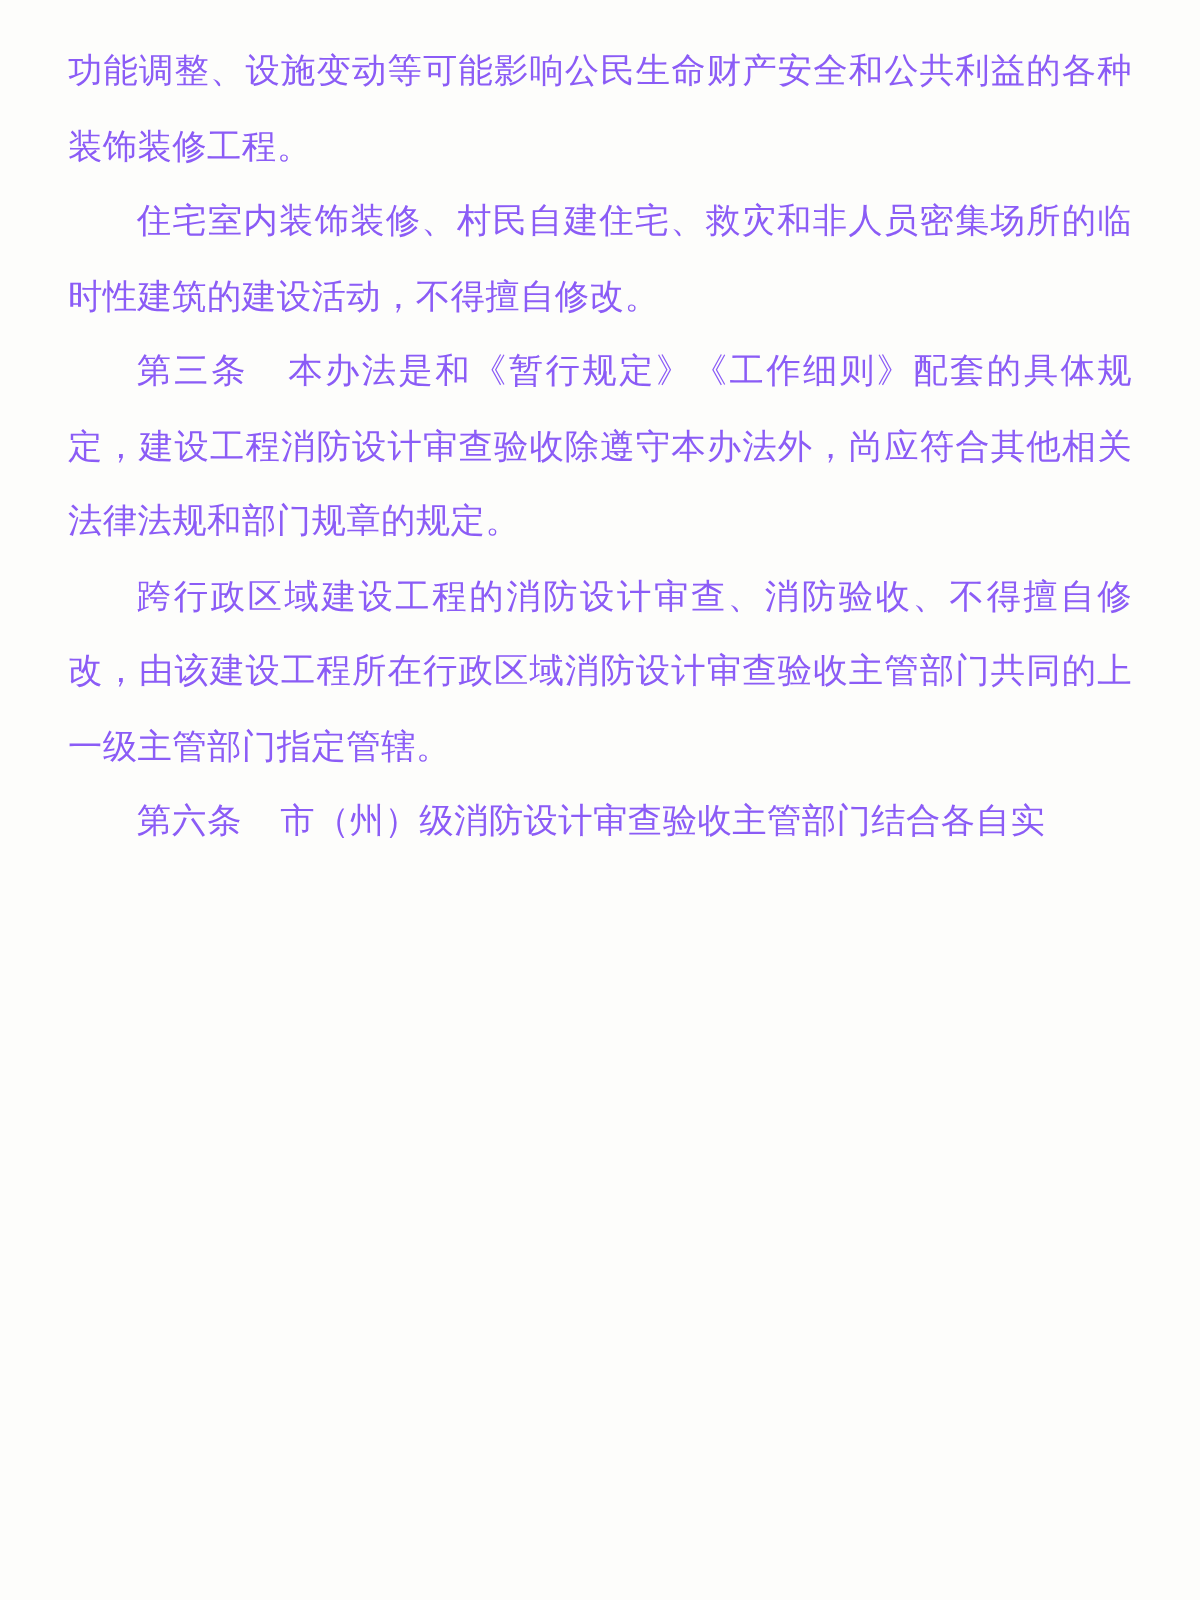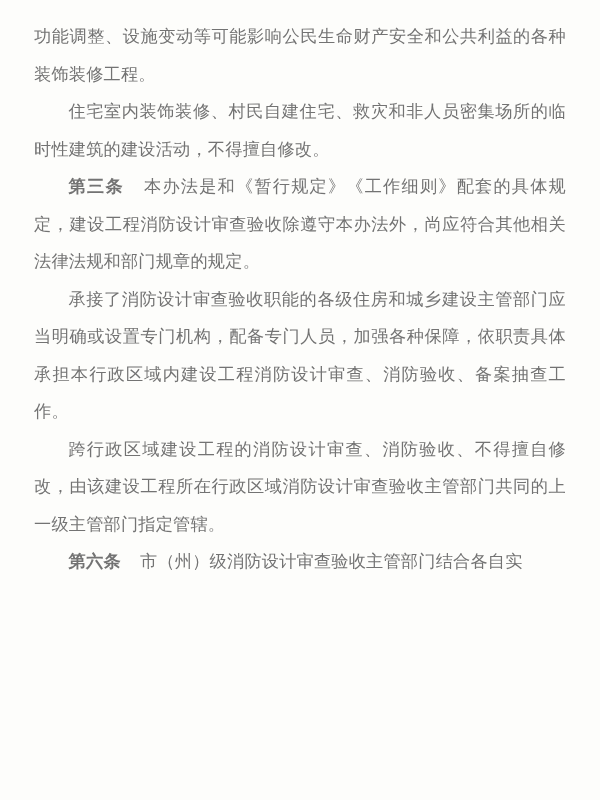--- a/index.html
+++ b/index.html
@@ -25,28 +25,28 @@
   .doc-body {
     display: block;
   }
   .para {
     font-size: 17.2px;
     line-height: 37.5px;
     text-align: justify;
     text-justify: inter-ideograph;
     letter-spacing: 0.2px;
     margin: 0;
-    color: #737373;
+    color: #8b5cf6;
     font-family: "DejaVu Serif", "Liberation Serif", serif;
   }
   .para.indent {
     text-indent: 2em;
   }
   .para .art-label {
-    font-weight: 700;
+    font-weight: 400;
     letter-spacing: 0.4px;
   }
   .para .art-gap {
     display: inline-block;
     width: 1.1em;
   }
 </style>
 </head>
 <body>
 
@@ -54,20 +54,19 @@
   <div class="doc-body">
 
     <p class="para">功能调整、设施变动等可能影响公民生命财产安全和公共利益的各种装饰装修工程。</p>
 
     <p class="para indent">住宅室内装饰装修、村民自建住宅、救灾和非人员密集场所的临时性建筑的建设活动，不得擅自修改。</p>
 
     <p class="para indent"><span class="art-label">第三条</span><span class="art-gap"></span><span>本办法是和《暂行规定》《工作细则》配套的具体规定，建设工程消防设计审查验收除遵守本办法外，尚应符合其他相关法律法规和部门规章的规定。</span></p>
 
 
 
-    <p class="para indent">承接了消防设计审查验收职能的各级住房和城乡建设主管部门应当明确或设置专门机构，配备专门人员，加强各种保障，依职责具体承担本行政区域内建设工程消防设计审查、消防验收、备案抽查工作。</p>
 
     <p class="para indent">跨行政区域建设工程的消防设计审查、消防验收、不得擅自修改，由该建设工程所在行政区域消防设计审查验收主管部门共同的上一级主管部门指定管辖。</p>
 
     <p class="para indent"><span class="art-label">第六条</span><span class="art-gap"></span><span>市（州）级消防设计审查验收主管部门结合各自实</span></p>
 
   </div>
 </div>
 
 </body></html>

